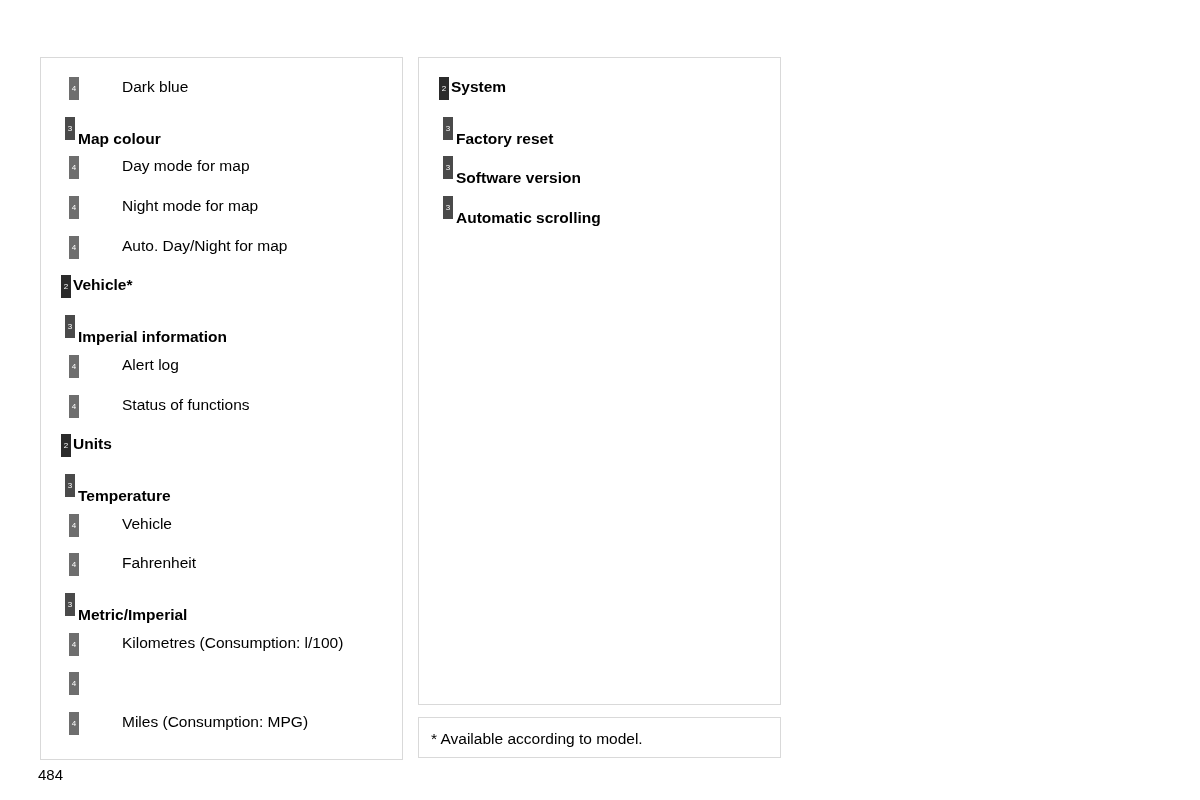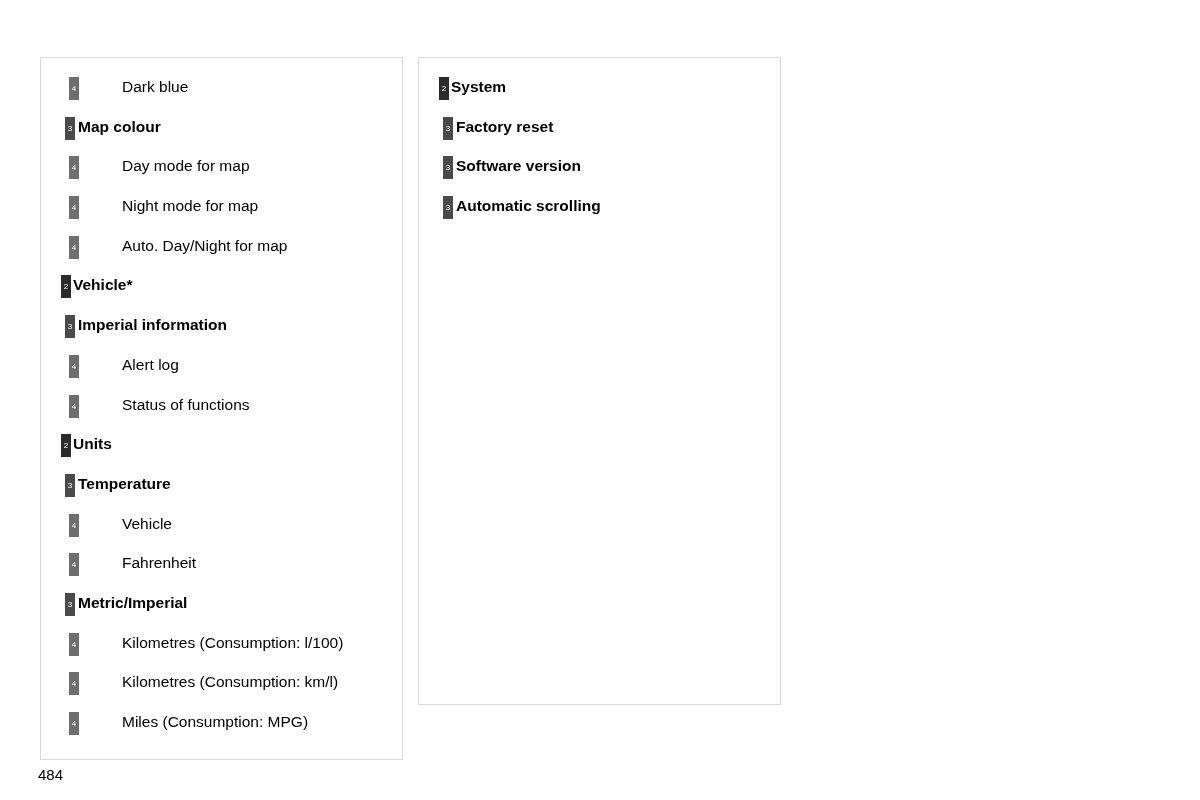--- a/index.html
+++ b/index.html
@@ -84,21 +84,21 @@
     white-space: nowrap;
     font-size: 15.5px;
     line-height: 23px;
   }
 
   
   .lvl-2 .badge { background: #2b2b2b; left: 20px; top: 8px; }
   .lvl-2 .row-label { left: 32px; top: 6px; font-weight: bold; }
   
   .lvl-3 .badge { background: #4a4a4a; left: 24px; top: 8px; }
-  .lvl-3 .row-label { left: 37px; top: 6px; font-weight: bold; text-align: center; }
+  .lvl-3 .row-label { left: 37px; top: 18px; font-weight: bold; text-align: center; }
   
   .lvl-4 .badge { background: #6e6e6e; left: 28px; top: 8px; }
   .lvl-4 .row-label { left: 42px; top: 6px; font-weight: normal; margin-left: 39px; }
 
   .list-inner {
     position: absolute;
     left: 0;
     top: 11px;
     width: 100%;
   }
@@ -186,21 +186,20 @@
           <li class="menu-row lvl-3">
             <span class="badge">3</span>
             <span class="row-label">Metric/Imperial</span>
           </li>
           <li class="menu-row lvl-4">
             <span class="badge">4</span>
             <span class="row-label">Kilometres (Consumption: l/100)</span>
           </li>
           <li class="menu-row lvl-4">
             <span class="badge">4</span>
-            <span class="row-label">Kilometres (Consumption: km/l)</span>
           </li>
           <li class="menu-row lvl-4">
             <span class="badge">4</span>
             <span class="row-label">Miles (Consumption: MPG)</span>
           </li>
         </ul>
     </div>
   </div>
 
   <div class="col-box col-right">
@@ -219,16 +218,19 @@
             <span class="row-label">Software version</span>
           </li>
           <li class="menu-row lvl-3">
             <span class="badge">3</span>
             <span class="row-label">Automatic scrolling</span>
           </li>
         </ul>
     </div>
   </div>
 
+  <div class="footnote-box">
+    <div class="footnote-text">* Available according to model.</div>
+  </div>
 
   <div class="page-number">484</div>
 
 </div>
 
 </body></html>

